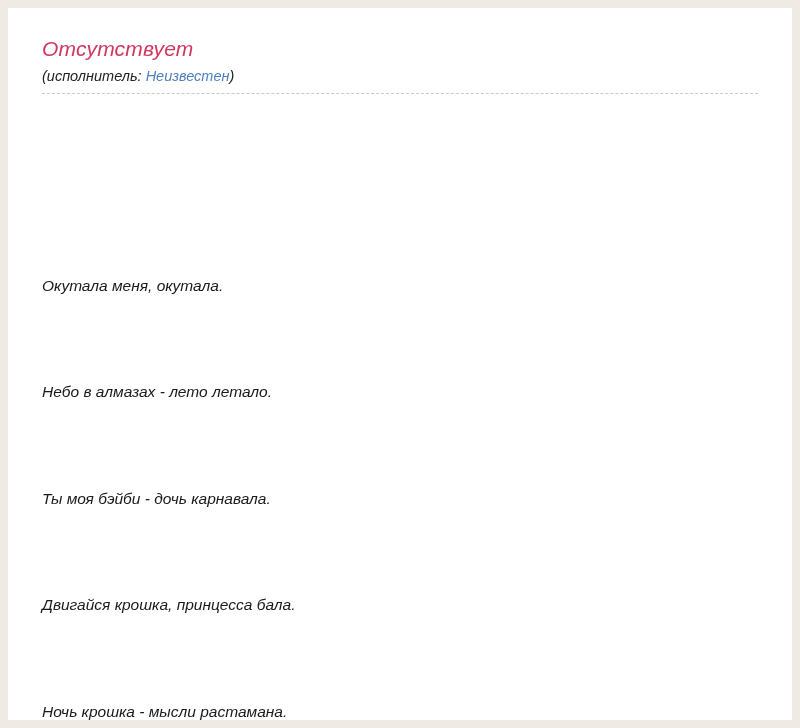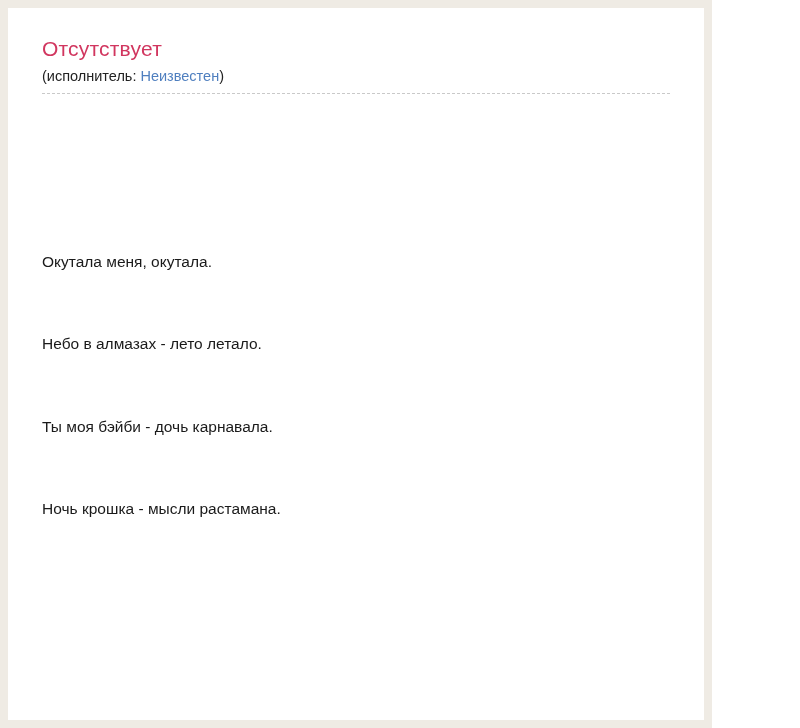--- a/index.html
+++ b/index.html
@@ -8,28 +8,29 @@
   }
   body {
     width: 800px;
     height: 728px;
     background: #ffffff;
     font-family: "Liberation Sans", sans-serif;
     overflow: hidden;
   }
   .page {
     position: relative;
-    width: 712px;
+    width: 800px;
     height: 728px;
     box-sizing: border-box;
     background: #eab308;
     border-left: 8px solid #efebe4;
     border-right: 8px solid #efebe4;
     border-top: 8px solid #efebe4;
     border-bottom: 8px solid #efebe4;
+    font-style: italic;
   }
   .inner {
     position: absolute;
     left: 0;
     top: 0;
     right: 0;
     bottom: 0;
     background: #ffffff;
     padding: 28px 34px 0 34px;
     box-sizing: border-box;
@@ -62,40 +63,42 @@
     line-height: 27.5px;
     color: #1a1a1a;
     white-space: pre-wrap;
     word-wrap: break-word;
   }
   .stanza {
     margin: 0 0 27px 0;
   }
   .line {
     display: block;
+    margin-top: 24px;
   }
 </style>
 </head>
 <body>
 
 <div class="page">
   <div class="inner">
 
     <h1 class="song-title">Отсутствует</h1>
 
     <div class="artist-line"><span>(исполнитель: </span><a class="artist-link" href="#">Неизвестен</a><span>)</span></div>
 
     <hr class="divider">
 
     <div class="lyrics">
 
       <div class="stanza">
         <span class="line">Окутала меня, окутала.</span>
         <span class="line">Небо в алмазах - лето летало.</span>
         <span class="line">Ты моя бэйби - дочь карнавала.</span>
+        <span class="line">Двигайся крошка, принцесса бала.</span>
         <span class="line">Ночь крошка - мысли растамана.</span>
         
         
       </div>
 
       
 
       
 
     </div>

